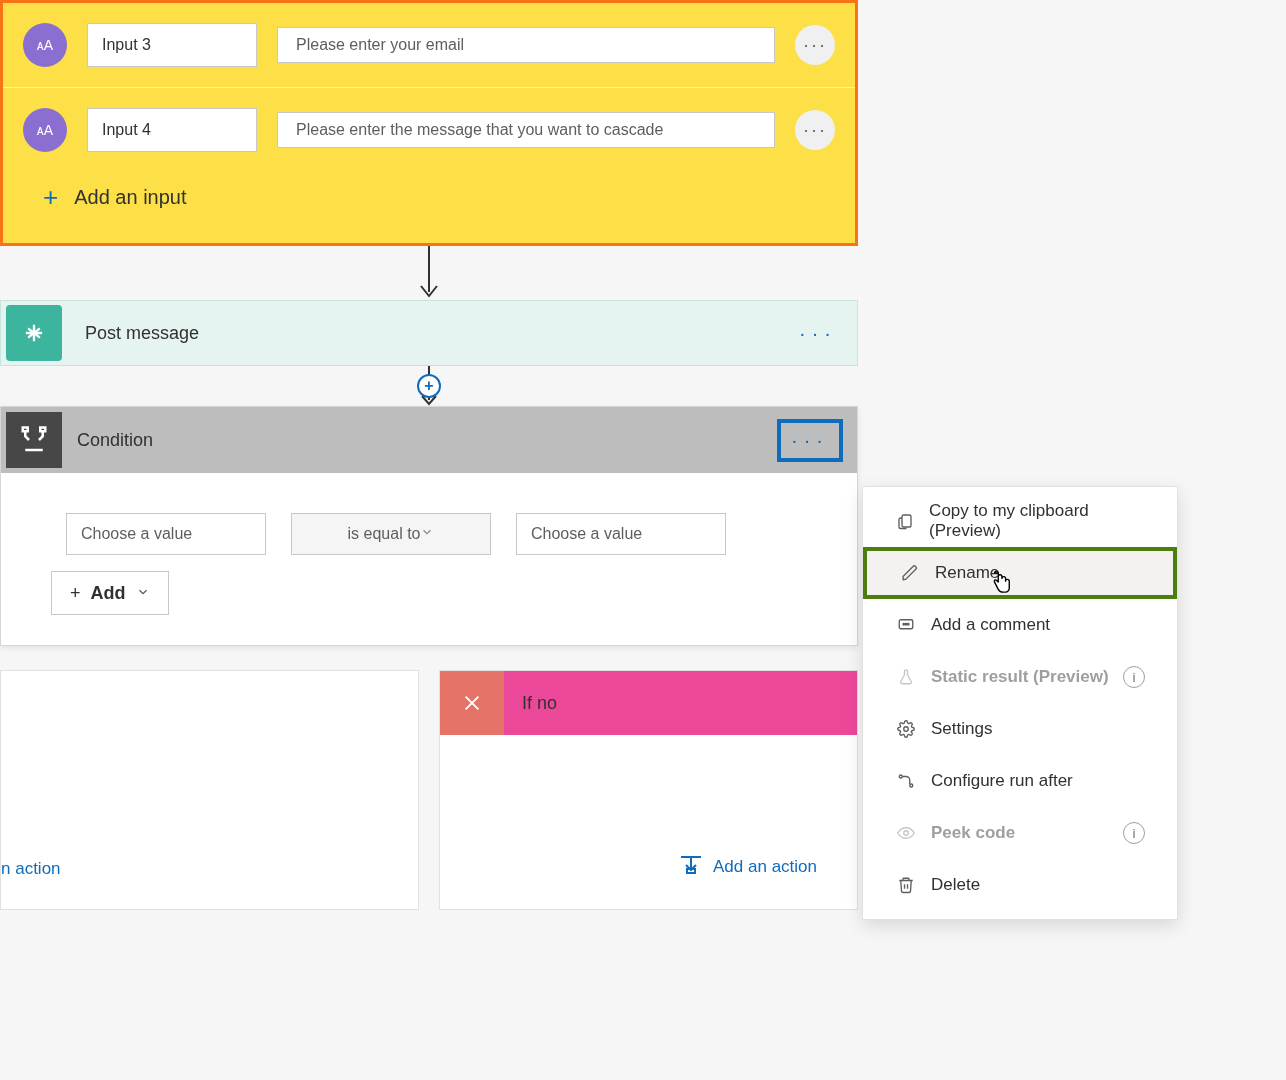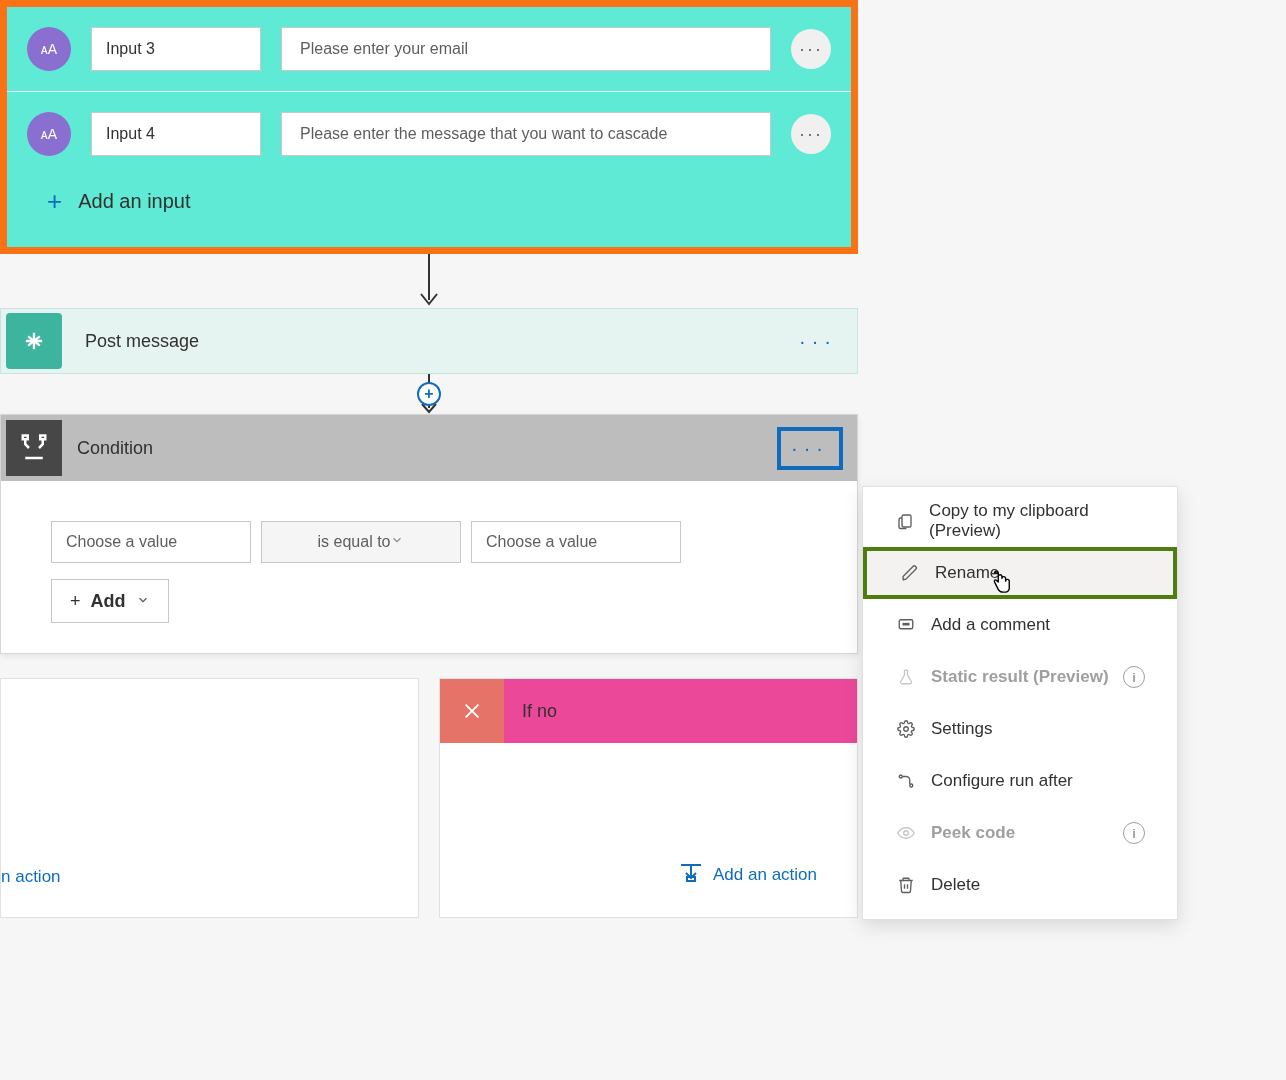--- a/index.html
+++ b/index.html
@@ -13,22 +13,22 @@
     overflow: hidden;
     position: relative;
   }
   .canvas {
     position: absolute;
     left: 0; top: 0;
     width: 858px;
     height: 1080px;
   }
   .trigger-card {
-    background: #5eead4;
-    border: 7px solid #f97316;
+    background: #fde047;
+    border: 3px solid #f97316;
     padding: 0 0 30px 0;
   }
   .input-row {
     display: flex;
     align-items: center;
     padding: 20px 20px 0 20px;
     gap: 20px;
     border-top: 1px solid #eee;
     margin-top: 20px;
   }
@@ -44,21 +44,21 @@
   }
   .name-field {
     width: 170px; height: 44px;
     border: 1px solid #c8c8c8;
     background: #fff;
     padding: 0 14px;
     display: flex; align-items: center;
     font-size: 16px;
   }
   .prompt-field {
-    flex: 1; height: 44px;
+    flex: 1; height: 36px;
     border: 1px solid #c8c8c8;
     background: #fff;
     padding: 0 18px;
     display: flex; align-items: center;
     color: #605e5c;
   }
   .row-menu {
     width: 40px; height: 40px;
     border-radius: 50%;
     background: #f0f0f0;
@@ -148,21 +148,21 @@
   }
   .cond-dots { color: #0f6cbd; letter-spacing: 6px; font-size: 20px; cursor: pointer; }
   .cond-body {
     padding: 40px 50px 30px 50px;
     display: flex; flex-direction: column; gap: 16px; align-items: flex-start;
   }
   .cond-row { display: flex; gap: 10px; }
   .cval {
     height: 42px; border: 1px solid #c8c8c8; background: #fff;
     display: flex; align-items: center; padding: 0 14px;
-    color: #605e5c; font-size: 16px;
+    color: #605e5c; font-size: 16px; margin-left: 15px;
   }
   .cval.left { width: 200px; }
   .cval.op   { width: 200px; background: #f5f5f5; justify-content: center; }
   .cval.right{ width: 210px; }
   .chev { color: #888; }
   .add-btn {
     height: 44px; border: 1px solid #c8c8c8; background: #fff;
     display: flex; align-items: center; padding: 0 18px; gap: 10px;
     font-size: 18px; cursor: pointer;
   }

